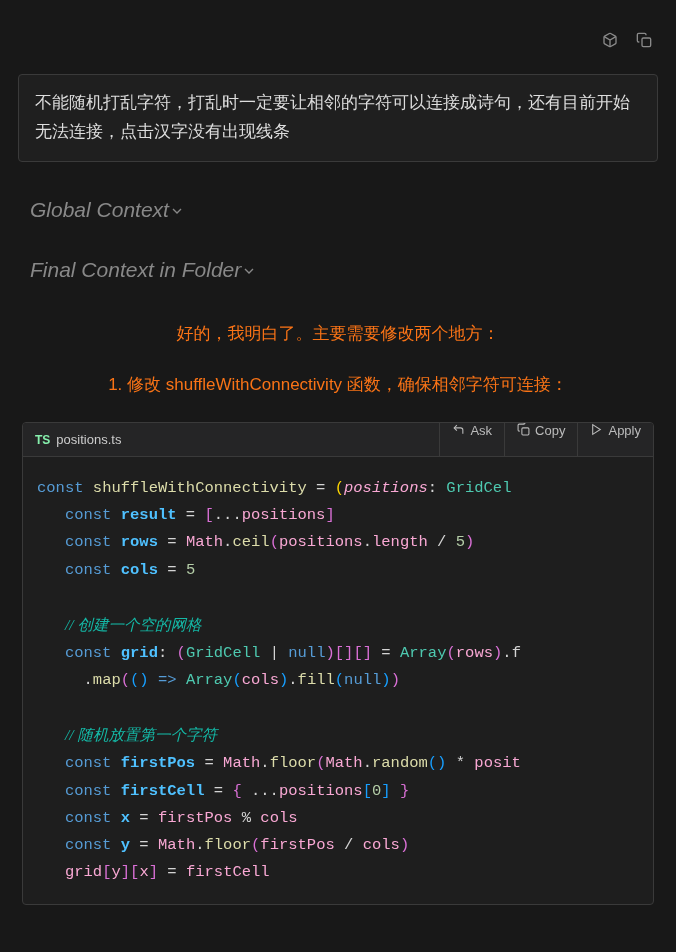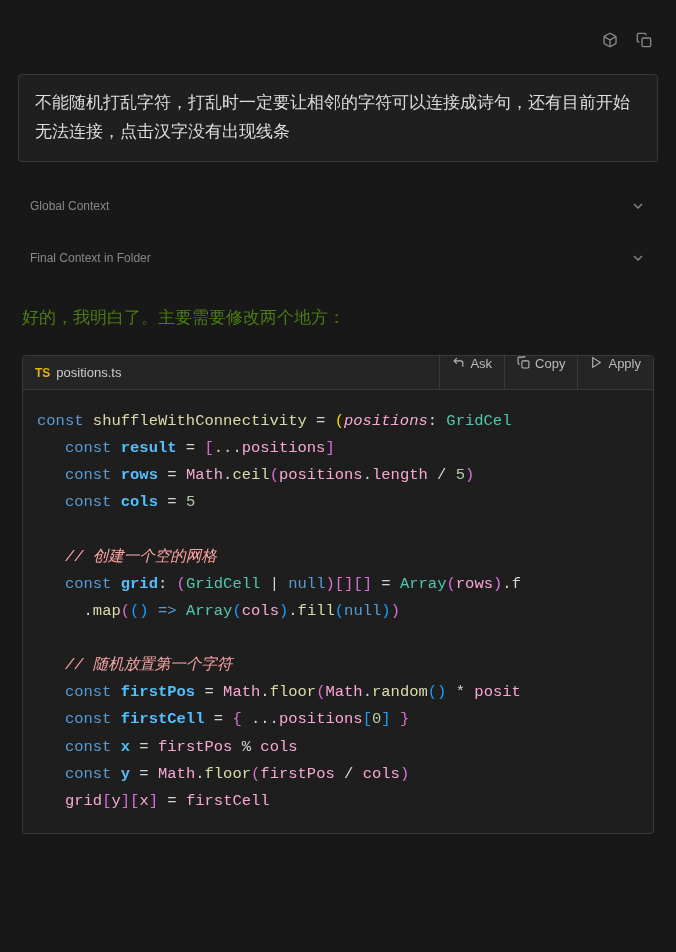--- a/index.html
+++ b/index.html
@@ -25,36 +25,37 @@
     border: 1px solid #3a3a3a;
     border-radius: 4px;
     padding: 14px 16px;
     color: #dddddd;
     font-size: 17px;
     line-height: 1.7;
     background: #1f1f1f;
   }
   .section {
     display: flex;
-    justify-content: space-between;
     align-items: center;
     padding: 0 30px;
     margin-top: 36px;
     color: #888888;
-    font-size: 12px;
+    font-size: 21px;
     cursor: pointer;
+    font-style: italic;
   }
   .section.second { margin-top: 36px; }
   .chev { color: #888888; }
   .assistant {
     padding: 0 22px;
     margin-top: 38px;
-    color: #4d7c0f;
+    color: #f97316;
     font-size: 17px;
     line-height: 1.6;
+    text-align: center;
   }
   .assistant p { margin-bottom: 24px; }
   .code-block {
     margin: 18px 22px 0 22px;
     border: 1px solid #3a3a3a;
     border-radius: 4px;
     background: #1e1e1e;
     overflow: hidden;
   }
   .code-header {
@@ -67,21 +68,21 @@
   }
   .code-header .file {
     display: flex;
     align-items: center;
     gap: 6px;
     padding: 0 12px;
     flex: 1;
     color: #cccccc;
   }
   .ts-badge {
-    color: #eab308;
+    color: #86efac;
     font-weight: bold;
     font-size: 12px;
   }
   .code-actions {
     display: flex;
     height: 100%;
   }
   .code-actions .act {
     display: flex;
     align-items: flex-start;
@@ -101,21 +102,21 @@
     overflow: hidden;
     color: #d4d4d4;
   }
   .k-blue { color: #569cd6; }
   .k-fn { color: #dcdcaa; }
   .k-type { color: #4ec9b0; }
   .k-var { color: #f9a8d4; }
   .k-const { color: #4fc1ff; font-weight: bold; }
   .k-num { color: #b5cea8; }
   .k-op { color: #d4d4d4; }
-  .k-cmt { color: #fca5a5; font-style: italic; }
+  .k-cmt { color: #14b8a6; font-style: italic; font-family: Liberation Serif, serif; }
   .k-paren { color: #ffd700; }
   .k-paren2 { color: #da70d6; }
   .k-paren3 { color: #179fff; }
   .k-ital { font-style: italic; }
   .icon-svg { width: 16px; height: 16px; display: inline-block; vertical-align: middle; }
 </style>
 </head>
 <body>
 
 <div class="top-icons">
@@ -148,20 +149,21 @@
   <span>Final Context in Folder</span>
   <span class="chev">
     <svg class="icon-svg" viewBox="0 0 24 24" fill="none" stroke="#888" stroke-width="2">
         <polyline points="6 9 12 15 18 9"></polyline>
       </svg>
   </span>
 </div>
 
 <div class="assistant">
   <p>好的，我明白了。主要需要修改两个地方：</p>
+  <p>1. 修改 shuffleWithConnectivity 函数，确保相邻字符可连接：</p>
 </div>
 
 <div class="code-block">
   <div class="code-header">
     <div class="file">
       <span class="ts-badge">TS</span>
       <span>positions.ts</span>
     </div>
     <div class="code-actions">
       <div class="act">

